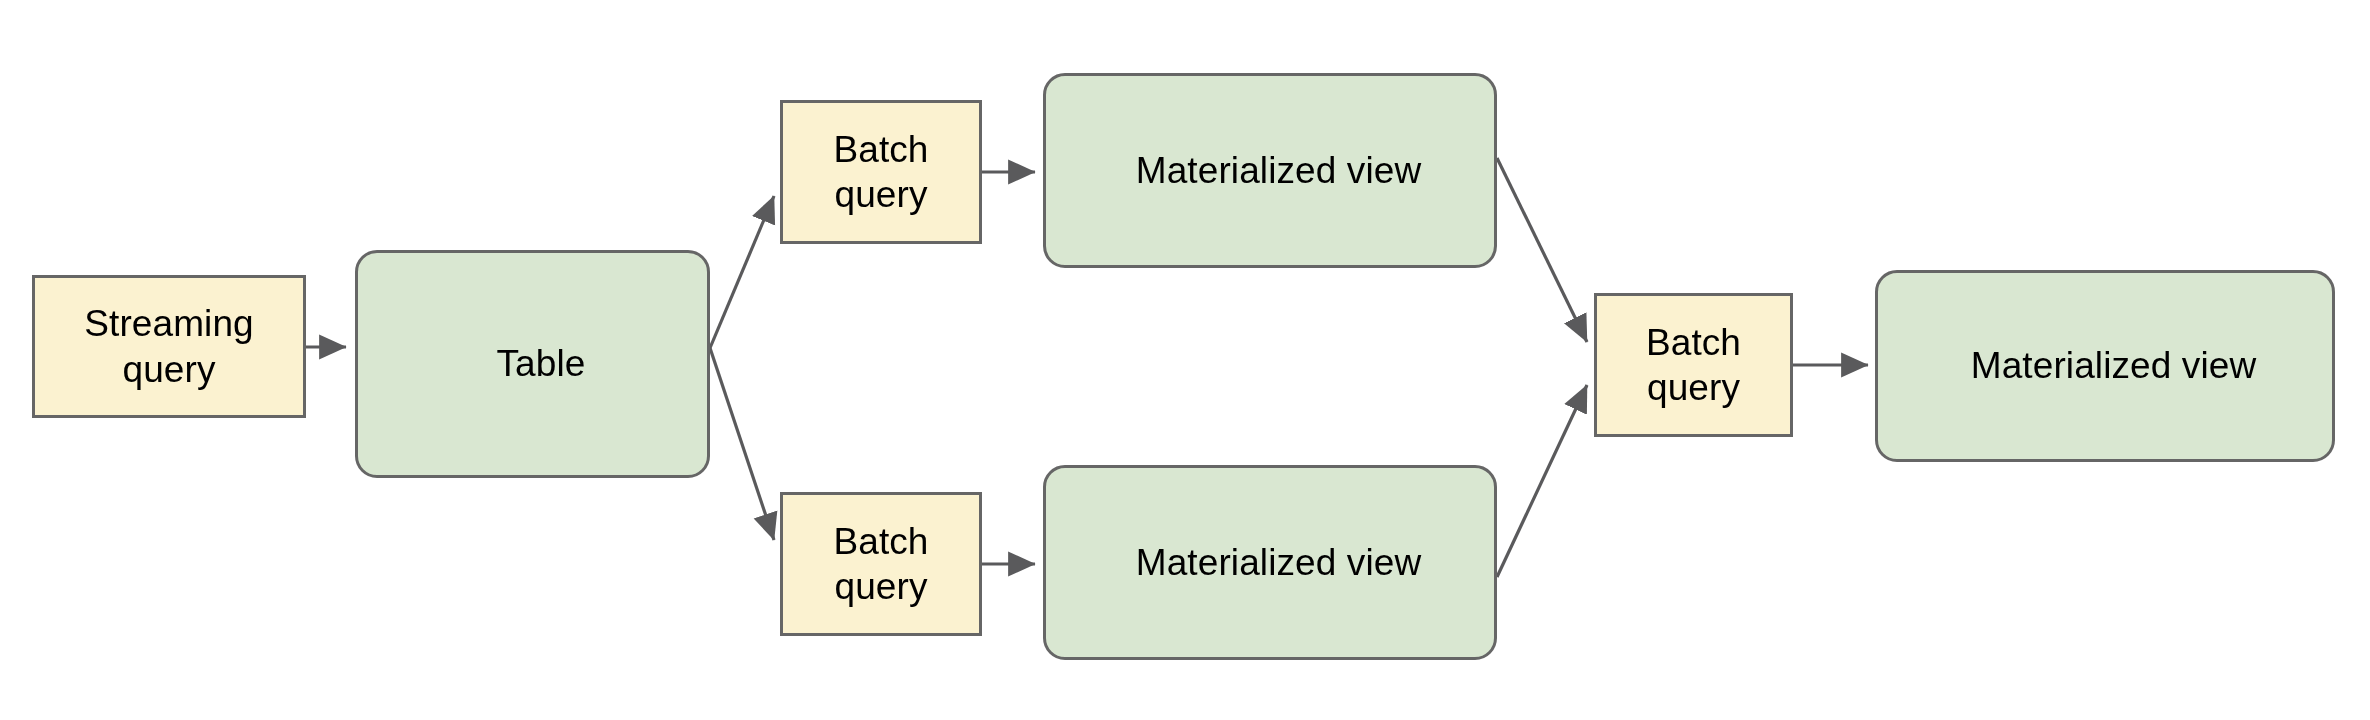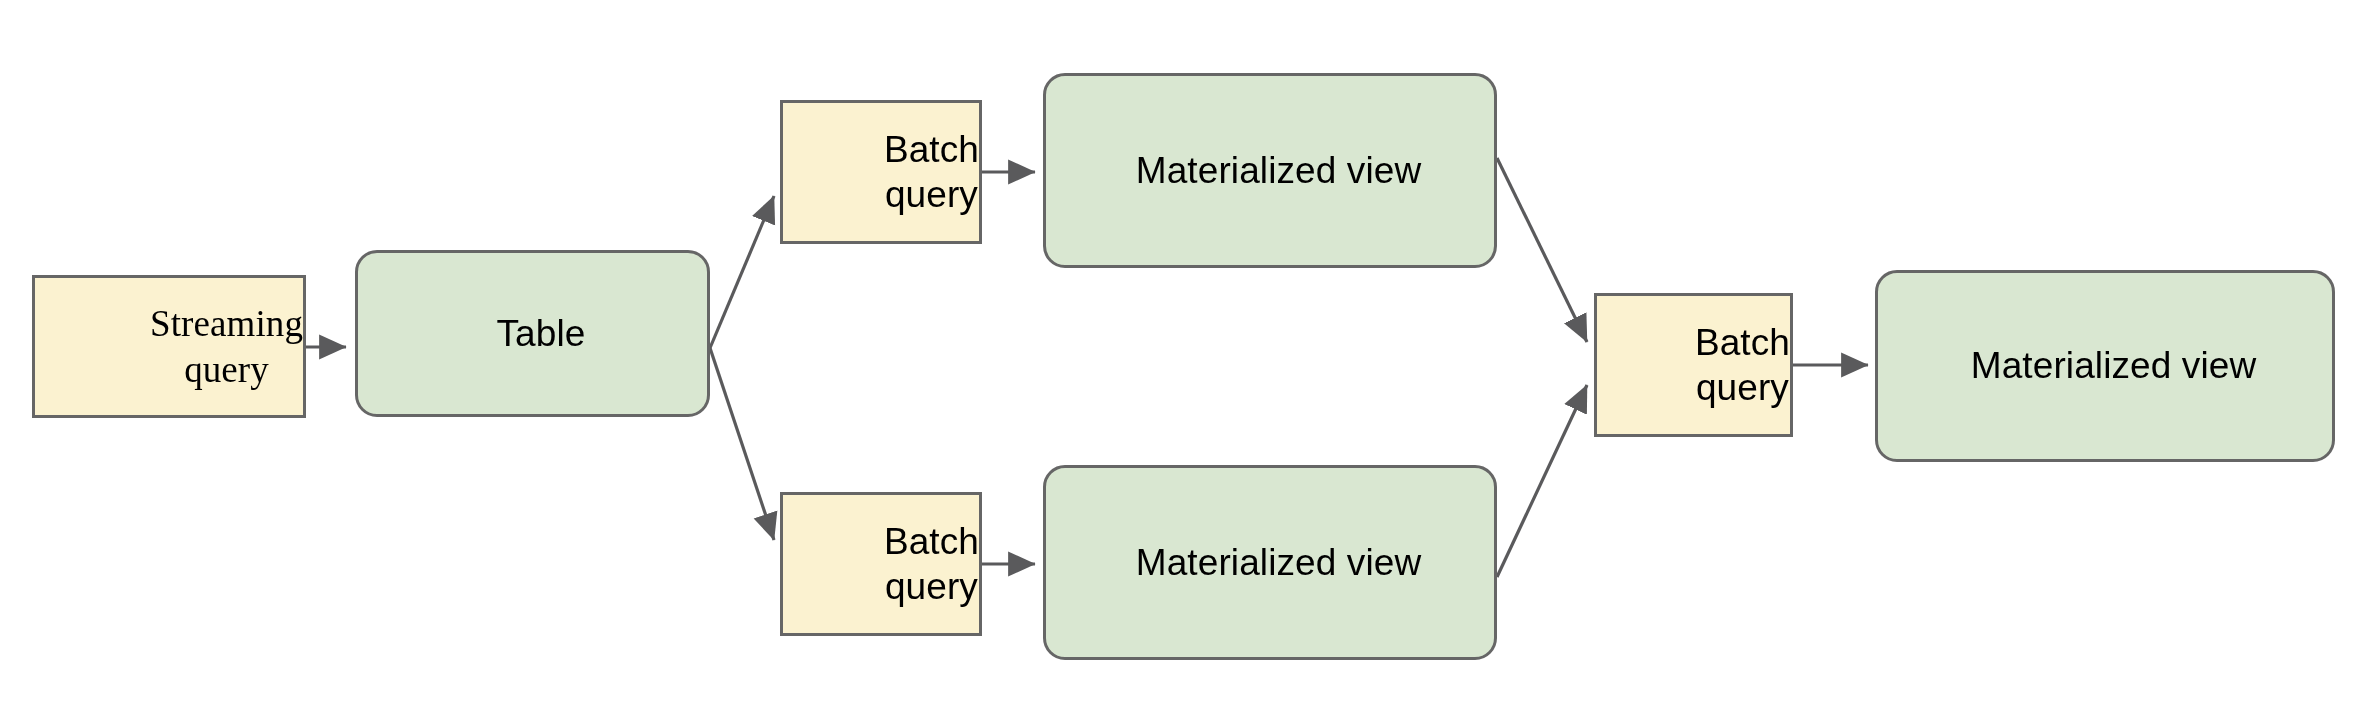--- a/index.html
+++ b/index.html
@@ -35,21 +35,20 @@
     font-size: 37px;
     line-height: 1.22;
     letter-spacing: 0.1px;
     z-index: 2;
     white-space: pre-line;
   }
   .node.process {
     background: #FBF2D0;
     border: 3px solid #666666;
     border-radius: 0;
-    justify-content: flex-end;
   }
   .node.store {
     background: #D9E7D1;
     border: 3px solid #666666;
     border-radius: 22px;
     padding-left: 17px;
   }
 </style>
 </head>
 <body>
@@ -68,26 +67,26 @@
       <line x1="710" y1="348" x2="774" y2="196" marker-end="url(#arrowhead)"></line>
       <line x1="710" y1="348" x2="774" y2="540" marker-end="url(#arrowhead)"></line>
       <line x1="982" y1="172" x2="1035" y2="172" marker-end="url(#arrowhead)"></line>
       <line x1="982" y1="564" x2="1035" y2="564" marker-end="url(#arrowhead)"></line>
       <line x1="1497" y1="158" x2="1587" y2="342" marker-end="url(#arrowhead)"></line>
       <line x1="1497" y1="577" x2="1587" y2="385" marker-end="url(#arrowhead)"></line>
       <line x1="1793" y1="365" x2="1868" y2="365" marker-end="url(#arrowhead)"></line>
     </g>
   </svg>
 
-  <div class="node process" style="left:32px; top:275px; width:274px; height:143px;font-family:Liberation Serif, serif;">
+  <div class="node process" style="left:32px; top:275px; width:274px; height:143px;">
     <span>Streaming
 query</span>
   </div>
 
-  <div class="node store" style="left:355px; top:250px; width:355px; height:167px;">
+  <div class="node store" style="left:355px; top:250px; width:355px; height:228px;">
     <span>Table</span>
   </div>
 
   <div class="node process" style="left:780px; top:100px; width:202px; height:144px;">
     <span>Batch
 query</span>
   </div>
 
   <div class="node store" style="left:1043px; top:73px; width:454px; height:195px;">
     <span>Materialized view</span>

